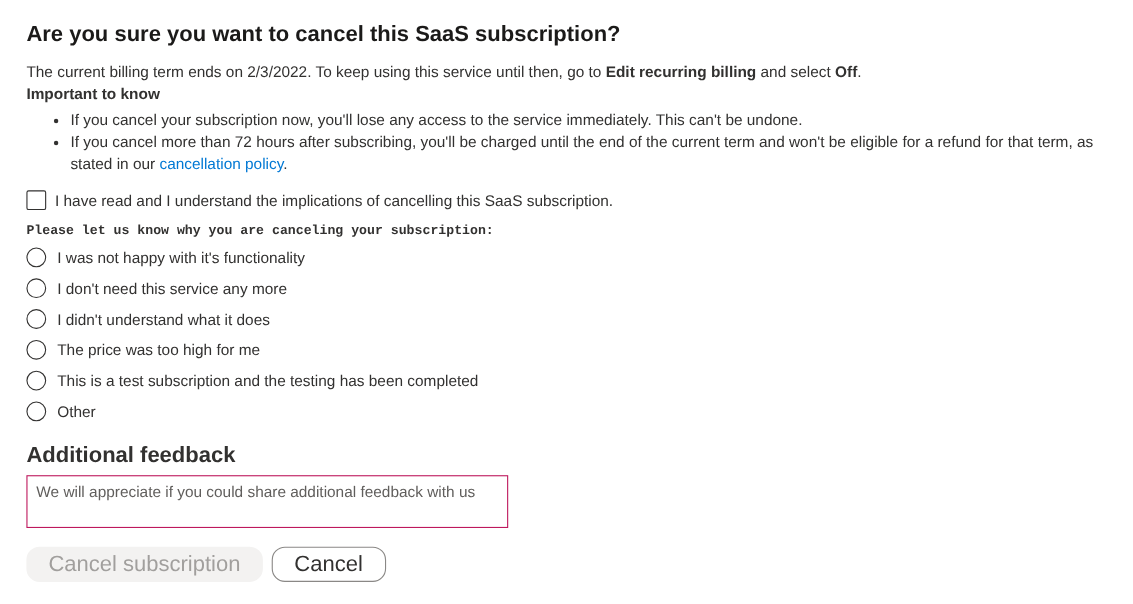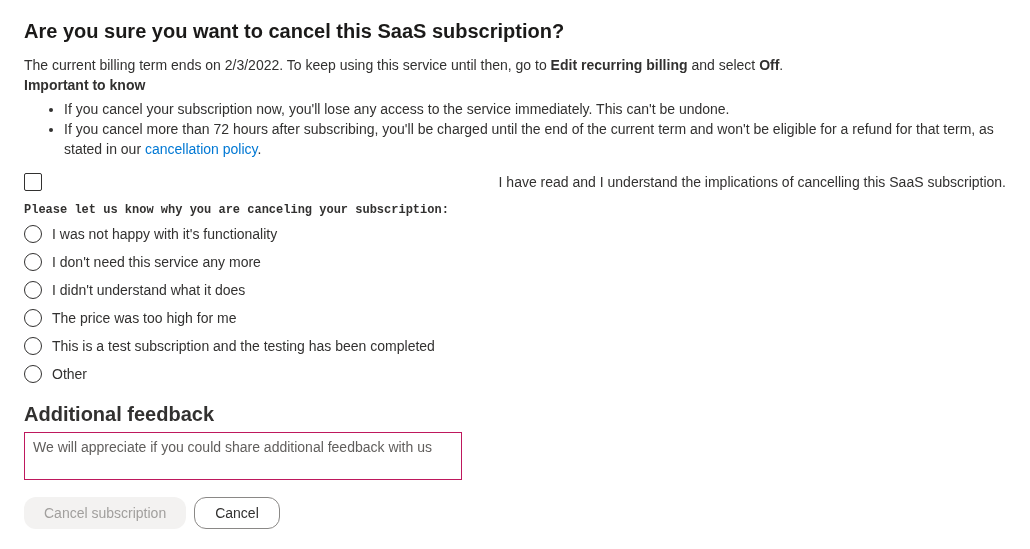--- a/index.html
+++ b/index.html
@@ -36,21 +36,20 @@
     }
     a.link {
       color: #0078d4;
       text-decoration: none;
     }
     .checkbox-row {
       display: flex;
       align-items: center;
       gap: 8px;
       margin-bottom: 12px;
-      justify-content: space-between;
     }
     .checkbox {
       width: 18px;
       height: 18px;
       border: 1px solid #323130;
       border-radius: 2px;
       background: #fff;
       flex-shrink: 0;
     }
     .section-label {
@@ -94,21 +93,21 @@
       color: #323130;
     }
     textarea::placeholder { color: #605e5c; }
     .buttons {
       display: flex;
       gap: 8px;
       margin-top: 14px;
     }
     .btn {
       padding: 6px 20px;
-      font-size: 14px;
+      font-size: 20px;
       font-family: inherit;
       border-radius: 12px;
       min-width: 80px;
       height: 32px;
       display: inline-flex;
       align-items: center;
       justify-content: center;
     }
     .btn-primary-disabled {
       background: #f3f2f1;

